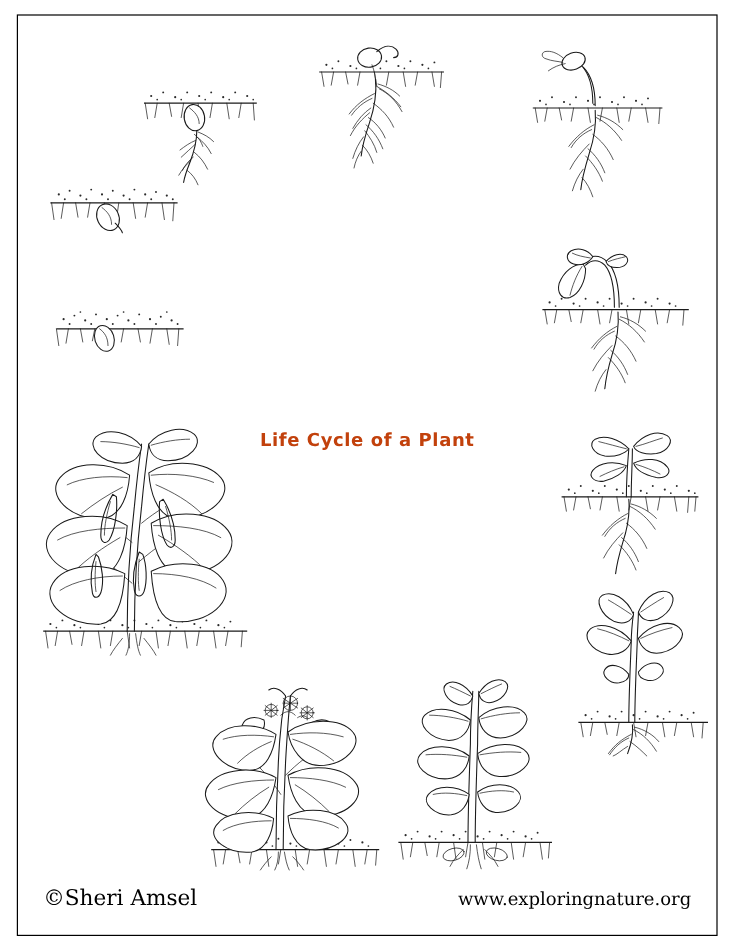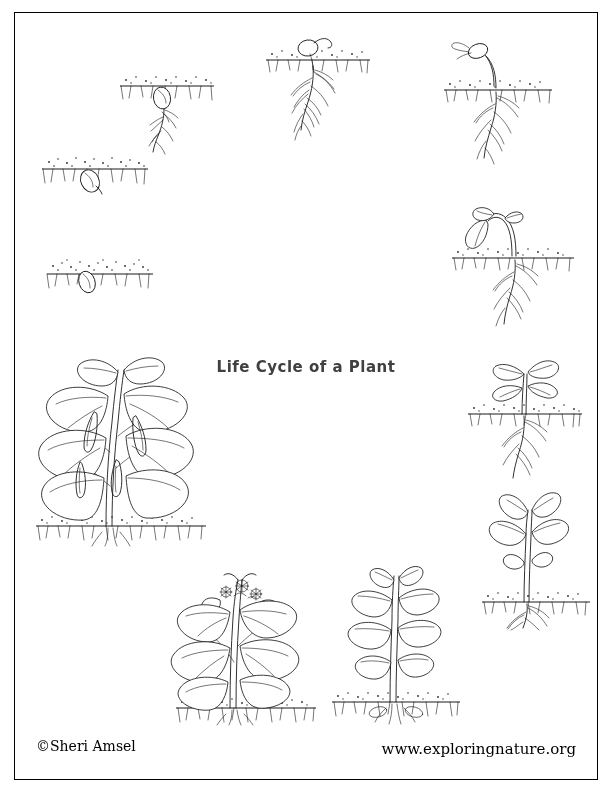--- a/index.html
+++ b/index.html
@@ -29,28 +29,28 @@
   .title {
     position: absolute;
     left: 0;
     top: 358px;
     width: 612px;
     text-align: center;
     font-family: "DejaVu Sans", sans-serif;
     font-weight: bold;
     font-size: 15px;
     letter-spacing: 0.5px;
-    color: #404040;
+    color: #c2410c;
   }
   .credit {
     position: absolute;
     left: 36px;
     top: 738px;
     font-family: "DejaVu Serif", serif;
-    font-size: 14px;
+    font-size: 18px;
     color: #000000;
   }
   .website {
     position: absolute;
     right: 36px;
     top: 740px;
     font-family: "DejaVu Serif", serif;
     font-size: 15px;
     color: #000000;
   }

